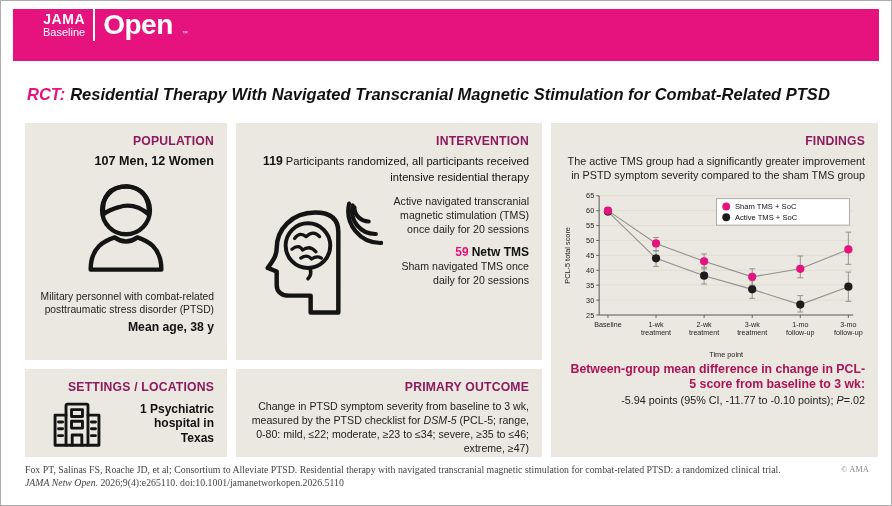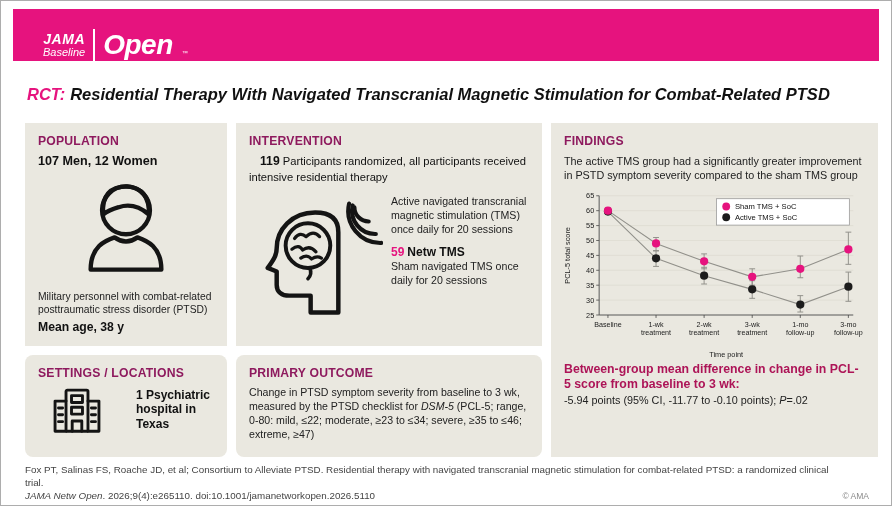--- a/index.html
+++ b/index.html
@@ -1,38 +1,38 @@
 <!DOCTYPE html>
 <html><head>
 <meta charset="utf-8">
 <style>
   * { box-sizing: border-box; }
   body { margin: 0; background: #fff; font-family: "Liberation Sans", sans-serif; color: #111; }
   .page { position: relative; width: 892px; height: 506px; background: #fff; border: 1px solid #adadad; overflow: hidden; }
 
   
-  .masthead { position: absolute; left: 12px; right: 12px; top: 8px; height: 52px; background: #e6137e; display: flex; align-items: flex-end; padding-left: 30px; font-style: italic; }
+  .masthead { position: absolute; left: 12px; right: 12px; top: 8px; height: 52px; background: #e6137e; display: flex; align-items: flex-start; padding-left: 30px; }
   .logo { display: flex; align-items: center; gap: 8px; color: #fff; }
   .logo-stack { display: flex; flex-direction: column; align-items: flex-end; line-height: 1.05; }
   .logo-jama { font-weight: bold; font-size: 14px; letter-spacing: .6px; }
   .logo-network { font-size: 11px; }
   .logo-divider { width: 2px; height: 32px; background: #fff; }
   .logo-open { font-size: 28px; font-weight: bold; letter-spacing: -.5px; line-height: 1; }
   .logo-tm { font-size: 6px; align-self: flex-end; margin-bottom: 5px; margin-left: 1px; }
 
   
   .title { position: absolute; left: 26px; top: 84px; font-size: 16.5px; font-weight: bold; font-style: italic; }
   .title .rct { color: #e6137e; margin-right: 5px; }
 
   
-  .content { position: absolute; left: 24px; right: 13px; top: 122px; height: 334px; display: grid; grid-template-columns: 202px 306px 1fr; gap: 9px; }
+  .content { position: absolute; left: 24px; right: 13px; top: 122px; height: 334px; display: grid; grid-template-columns: 202px 306px 1fr; gap: 9px; text-align: right; }
   .col { display: flex; flex-direction: column; gap: 9px; min-width: 0; }
   .box { background: #eae8e0; padding: 11px 13px; }
   .box-tall { flex: 1; }
-  .box-short { height: 102px; flex: none; border-radius: 8px; }
+  .box-short { height: 88px; flex: none; }
   .heading { color: #8e1a5e; font-weight: bold; font-size: 12.2px; letter-spacing: .2px; margin-bottom: 6px; }
 
   
   .pop-count { font-size: 12.6px; font-weight: bold; margin-bottom: 6px; }
   .pop-icon { display: flex; justify-content: center; margin: 8px 0 10px; }
   .pop-desc { font-size: 10.3px; line-height: 1.3; color: #222; }
   .pop-age { font-size: 12.2px; font-weight: bold; margin-top: 3px; }
 
   
   .set-row { display: flex; align-items: flex-start; gap: 28px; padding-left: 8px; margin-top: 4px; }
@@ -52,21 +52,21 @@
   .po-text { font-size: 10.6px; line-height: 1.32; color: #222; }
 
   
   .find-summary { font-size: 10.8px; line-height: 1.3; color: #222; margin-bottom: 4px; }
   .chart-wrap { margin: 2px 0 2px -2px; }
   .chart-wrap svg { display: block; width: 100%; height: auto; font-family: inherit; }
   .concl-head { color: #ad1457; font-weight: bold; font-size: 12.3px; line-height: 1.22; margin-top: 2px; }
   .concl-val { font-size: 10.8px; color: #222; margin-top: 2px; }
 
   
-  .footer { position: absolute; left: 24px; right: 22px; top: 463px; display: flex; justify-content: space-between; align-items: flex-end; }
+  .footer { position: absolute; left: 24px; right: 22px; top: 463px; display: flex; justify-content: space-between; align-items: flex-start; font-family: Liberation Serif, serif; }
   .citation { font-size: 9.8px; line-height: 1.32; color: #444; }
   .copyright { font-size: 8.5px; color: #8a8a8a; white-space: nowrap; margin-left: 12px; margin-bottom: 2px; }
   .it { font-style: italic; }
 
   .icon-svg { stroke: #141414; fill: none; stroke-linecap: round; stroke-linejoin: round; }
 </style>
 </head>
 <body>
 
 <div class="page">

